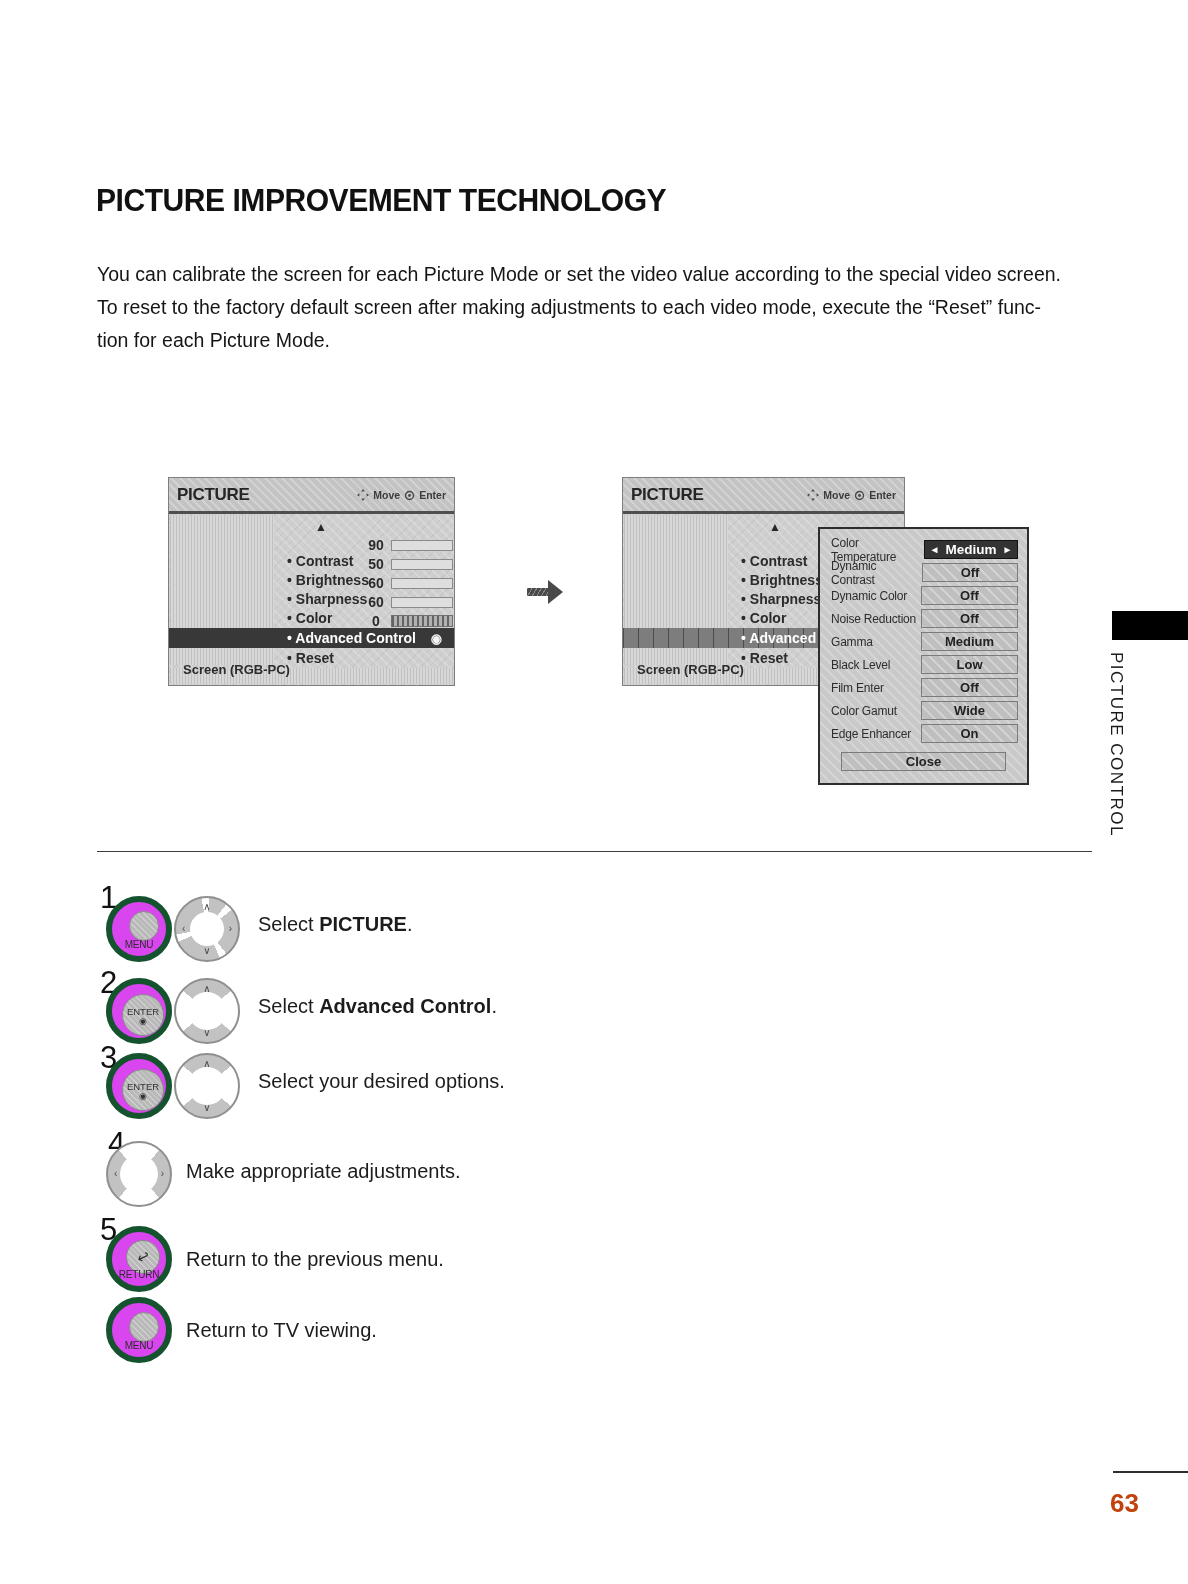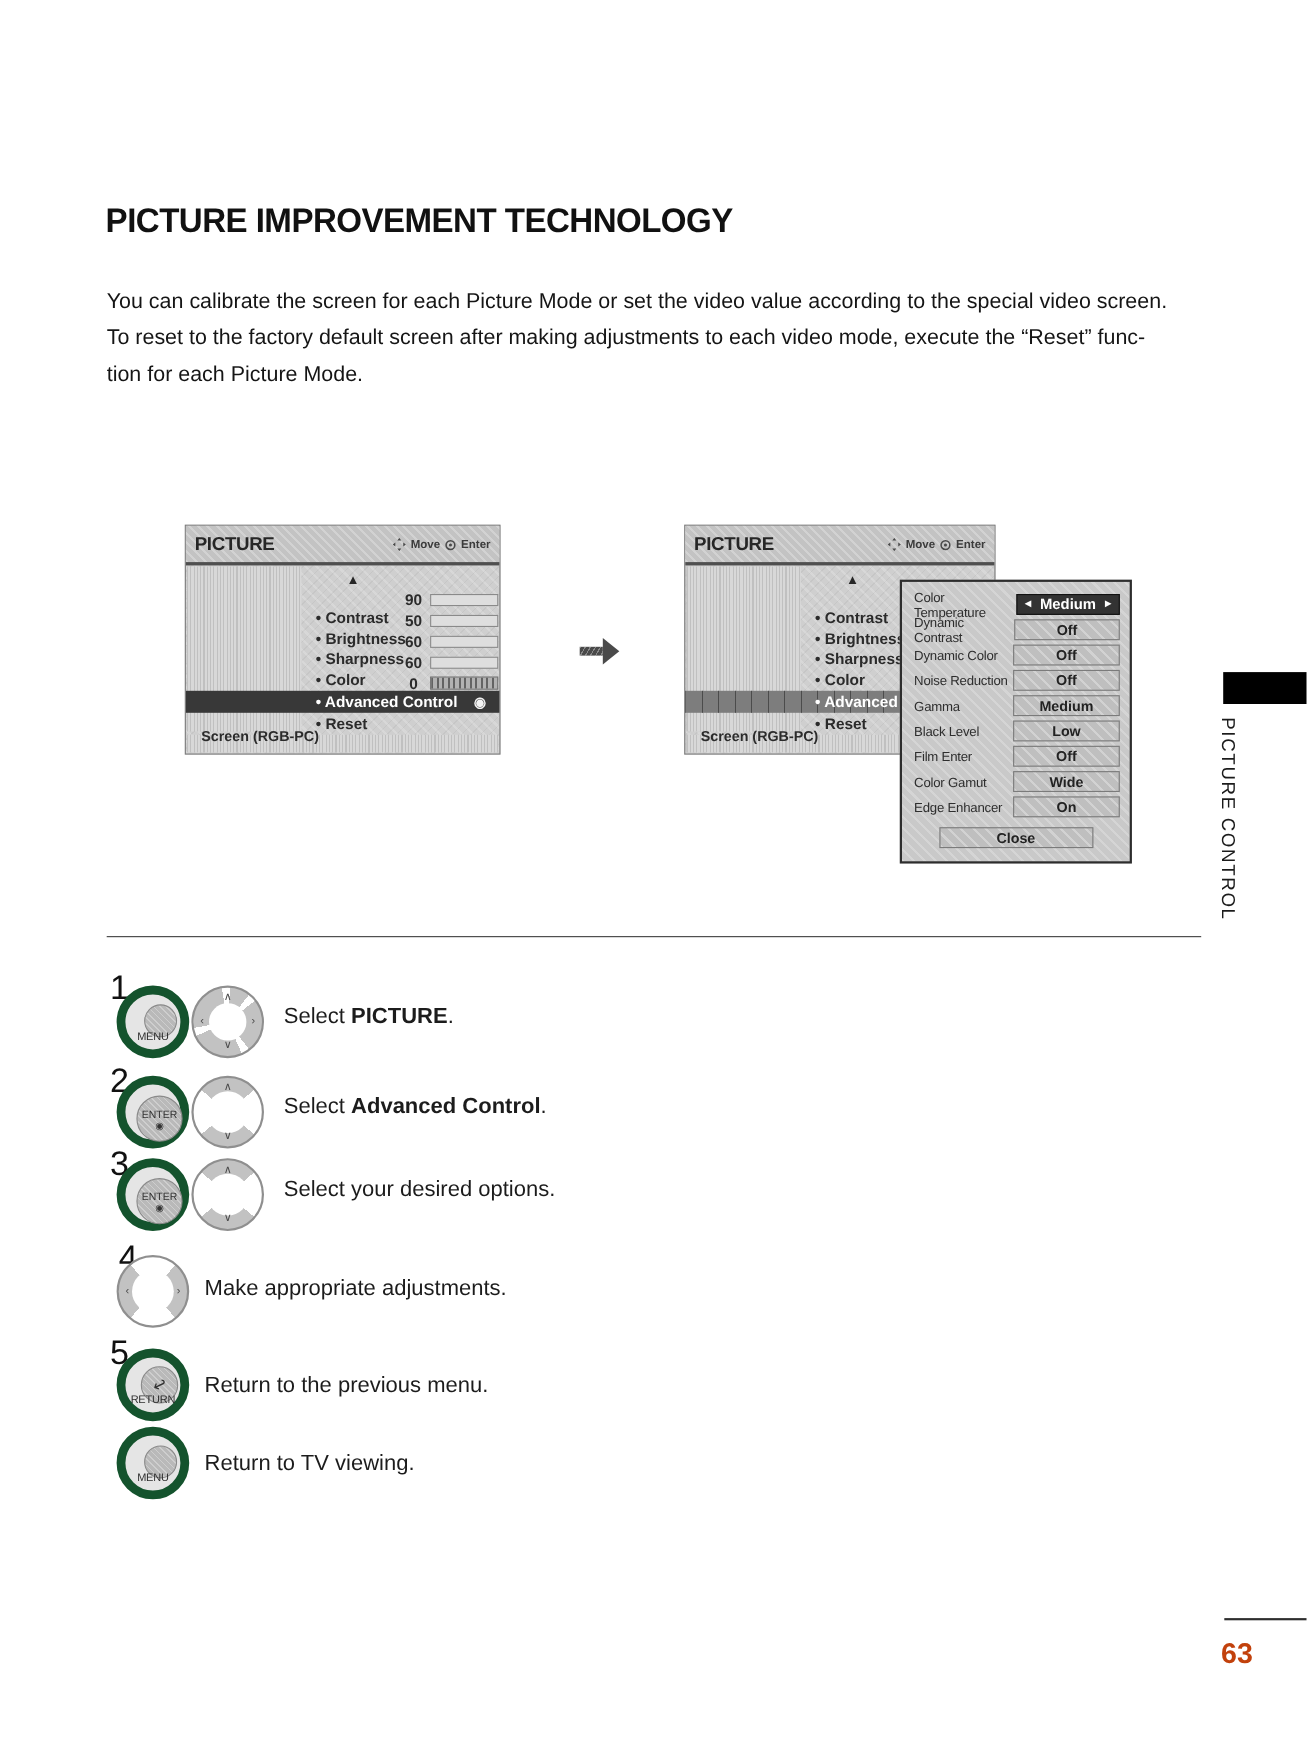--- a/index.html
+++ b/index.html
@@ -78,33 +78,33 @@
                height:23px; padding:0 9px 0 11px; }
   .popup-lbl { font-size:12px; color:#2e2e2e; font-weight:400; letter-spacing:-0.2px; }
   .popup-btn { width:97px; height:19px; border:1px solid #7b7b7b; background:#bfbfbf;
                display:flex; align-items:center; justify-content:center;
                font-size:13px; font-weight:700; color:#222;
                background-image:repeating-linear-gradient(45deg, rgba(255,255,255,.3) 0 2px, rgba(0,0,0,0) 2px 8px); }
   .popup-btn.dark { background:#333; color:#fff; border-color:#111; gap:6px;
                     background-image:none; font-size:13.5px; }
   .popup-btn.dark .arr { font-size:10px; }
   .popup-close-row { display:flex; justify-content:center; margin-top:7px; }
-  .popup-close { width:140px; }
+  .popup-close { width:165px; }
 
   
   .divider { position:absolute; left:97px; top:851px; width:995px; border-top:1.6px solid #3d3d3d; }
 
   
   .step { position:absolute; left:97px; height:90px; width:700px; }
   .step-num { position:absolute; font-size:31px; font-weight:400; color:#111; }
   .step-text { position:absolute; font-size:20px; color:#1c1c1c; white-space:nowrap; }
   .step-text b { font-weight:700; }
 
-  .rbtn { position:absolute; width:66px; height:66px; border:8px solid #14532d; border-radius:50%;
-          background:#e5e5e5; }
+  .rbtn { position:absolute; width:66px; height:66px; border:6px solid #14532d; border-radius:50%;
+          background:#d946ef; }
   .rbtn-inner { position:absolute; background:#b9b9b9; border:1px solid #8a8a8a; border-radius:50%;
                 display:flex; flex-direction:column; align-items:center; justify-content:center;
                 background-image:repeating-linear-gradient(45deg, rgba(255,255,255,.3) 0 1px, rgba(0,0,0,0) 1px 4px); }
   .rbtn-label { position:absolute; bottom:6px; width:100%; text-align:center;
                 font-size:10px; color:#2d2d2d; letter-spacing:-0.2px; }
   .menu-dot { left:17px; top:9px; width:30px; height:30px; }
   .enter-core { left:10px; top:10px; width:42px; height:42px; font-size:9.5px; color:#333; }
   .enter-core .ent-dot { font-size:9px; line-height:8px; }
   .return-core { left:14px; top:8px; width:34px; height:34px; font-size:15px; color:#333; }
   .return-core span { transform:rotate(-25deg); }

